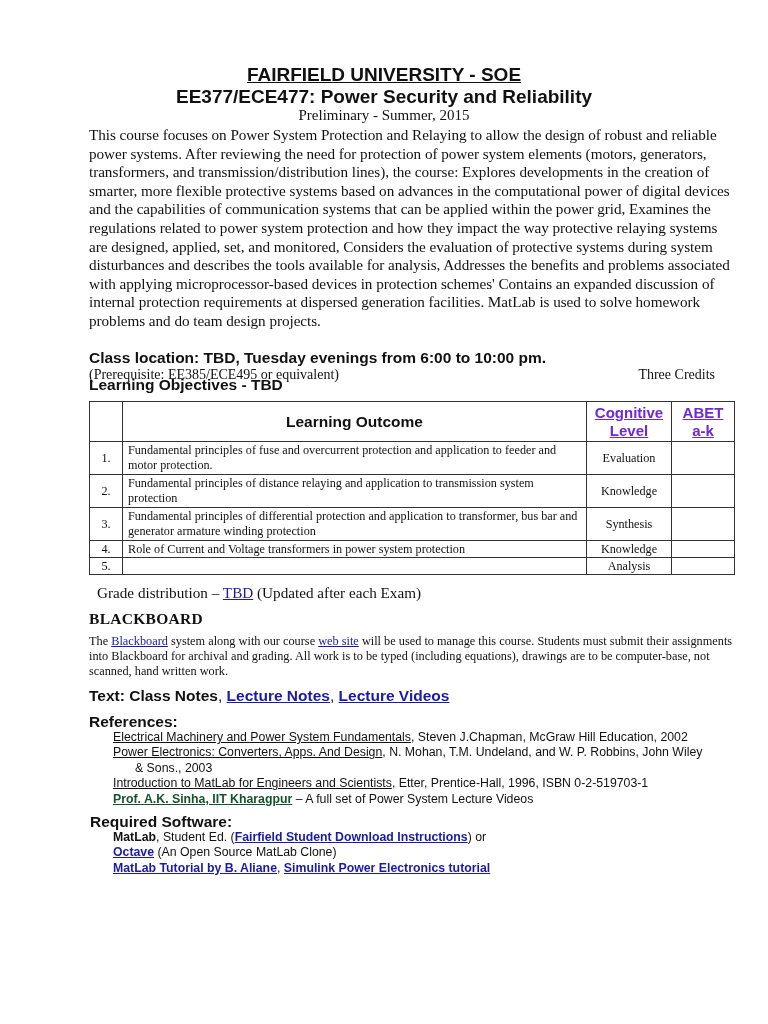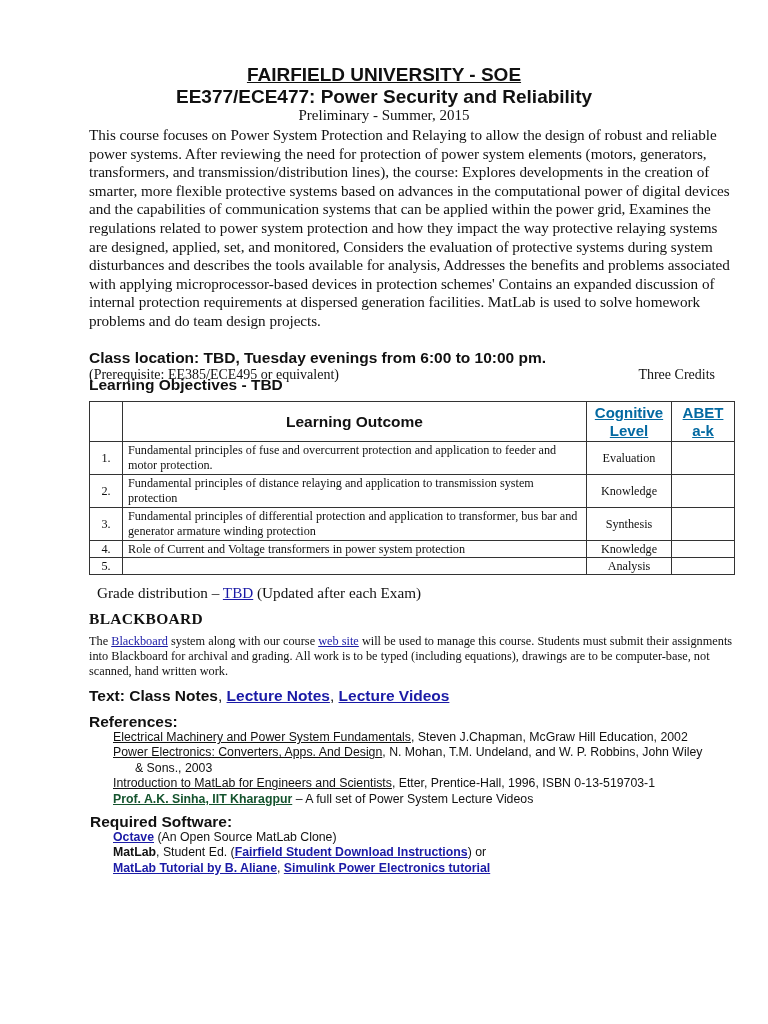--- a/index.html
+++ b/index.html
@@ -17,21 +17,21 @@
   .desc p { margin: 0; }
   .prereq-row { left: 89px; top: 324px; width: 626px; font-size: 14px; display: flex; justify-content: space-between; margin-top: 43px; }
 
   .h-class { left: 89px; top: 349px; font-size: 15.5px; font-weight: bold; text-align: right; }
   .h-lo { left: 89px; top: 376px; font-size: 15.5px; font-weight: bold; }
 
   table.lo { position: absolute; left: 89px; top: 401px; width: 646px; border-collapse: collapse; }
   table.lo td, table.lo th { border: 1.3px solid #333; padding: 0; }
   table.lo th { font-family: "Liberation Sans", sans-serif; font-weight: bold; font-size: 15px; height: 39px; }
   table.lo th.outcome { font-size: 15.5px; }
-  table.lo th .link { color: #0369a1; display: block; line-height: 18px; }
+  table.lo th .link { color: #6d28d9; display: block; line-height: 18px; }
   table.lo td { font-family: "Liberation Serif", serif; font-size: 12.2px; line-height: 15px; }
   td.num { width: 32px; text-align: center; vertical-align: middle; }
   td.text { padding: 0 5px !important; vertical-align: middle; }
   td.level { width: 84px; text-align: center; vertical-align: middle; }
   td.abet { width: 62px; }
   tr.r2 td { height: 32px; }
   tr.r1 td { height: 16px; }
 
   .grade { left: 89px; top: 584px; font-size: 15.2px; margin-left: 8px; }
   .bb-head { left: 89px; top: 610px; font-size: 15.5px; font-weight: bold; letter-spacing: 0.3px; }
@@ -127,22 +127,22 @@
 
 <div class="abs sans text-line">
   <span>Text:  Class Notes</span><span style="font-weight:normal">, </span><a class="link">Lecture Notes</a><span style="font-weight:normal">, </span><a class="link">Lecture Videos</a>
 </div>
 
 <div class="abs sans refs-head">References:</div>
 <div class="abs sans refs">
   <div><span class="ul">Electrical Machinery and Power System Fundamentals</span><span>, Steven J.Chapman, McGraw Hill Education, 2002</span></div>
   <div><span class="ul">Power Electronics: Converters, Apps. And Design</span><span>, N. Mohan, T.M. Undeland, and W. P. Robbins, John Wiley</span></div>
   <div class="indent">&amp; Sons., 2003</div>
-  <div><span class="ul">Introduction to MatLab for Engineers and Scientists</span><span>, Etter, Prentice-Hall, 1996, ISBN 0-13-519703-1</span></div>
+  <div><span class="ul">Introduction to MatLab for Engineers and Scientists</span><span>, Etter, Prentice-Hall, 1996, ISBN 0-2-519703-1</span></div>
   <div><a class="bold-link">Prof. A.K. Sinha, IIT Kharagpur</a><span> – A full set of Power System Lecture Videos</span></div>
 </div>
 
 <div class="abs sans sw-head">Required Software:</div>
 <div class="abs sans sw">
+  <div><b>MatLab</b><span>, Student Ed. (</span><a class="bold-link">Fairfield Student Download Instructions</a><span>) or</span></div>
   <div><a class="bold-link">Octave</a><span> (An Open Source MatLab Clone)</span></div>
-  <div><b>MatLab</b><span>, Student Ed. (</span><a class="bold-link">Fairfield Student Download Instructions</a><span>) or</span></div>
   <div><a class="bold-link">MatLab Tutorial by B. Aliane</a><span>, </span><a class="bold-link">Simulink Power Electronics tutorial</a></div>
 </div>
 
 </body></html>

